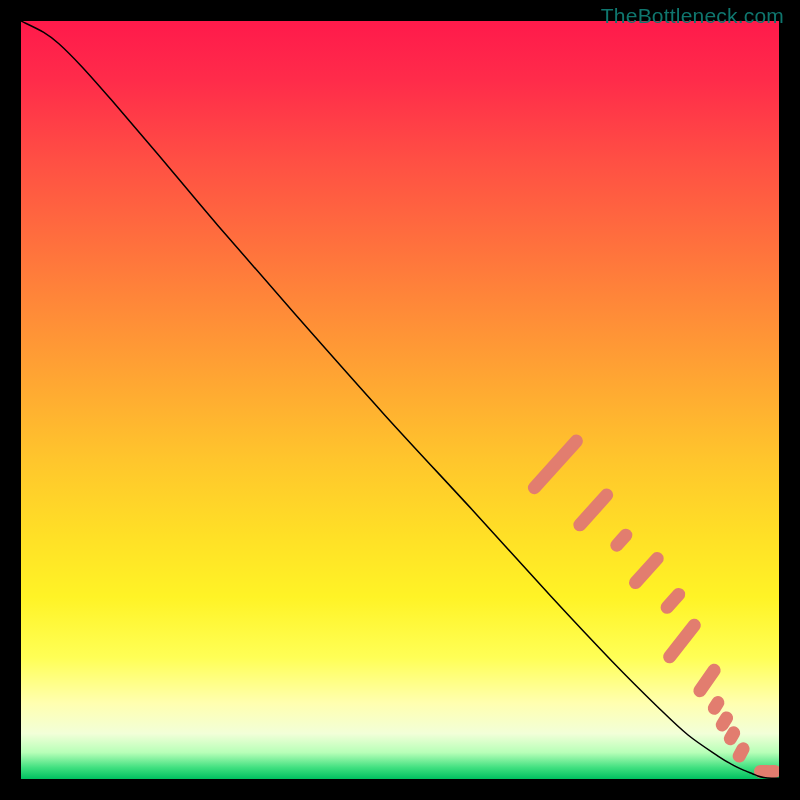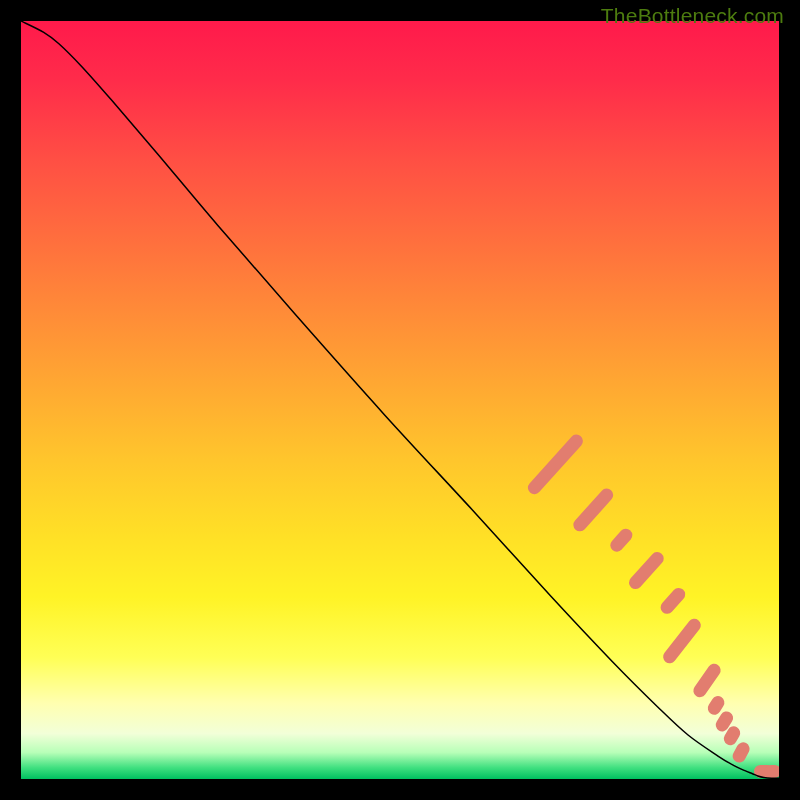--- a/index.html
+++ b/index.html
@@ -14,21 +14,21 @@
   .stage {
     position: relative;
     width: 800px;
     height: 800px;
     background: #000;
   }
   .watermark {
     position: absolute;
     top: 4px;
     right: 16px;
-    color: #4d7c0f;
+    color: #0f766e;
     font-size: 21px;
     font-weight: 500;
     letter-spacing: 0.2px;
     z-index: 3;
   }
   .plot-wrap {
     position: absolute;
     left: 21px;
     top: 21px;
     width: 758px;

